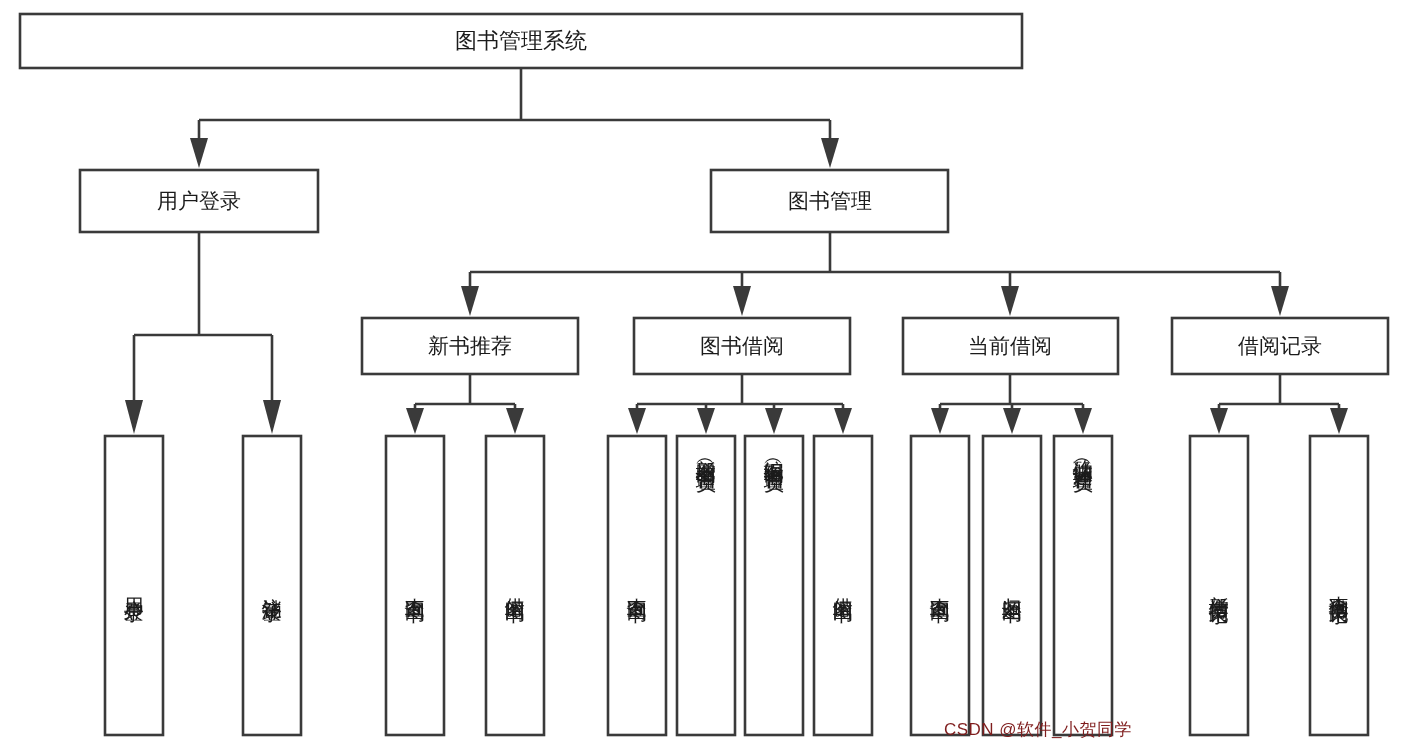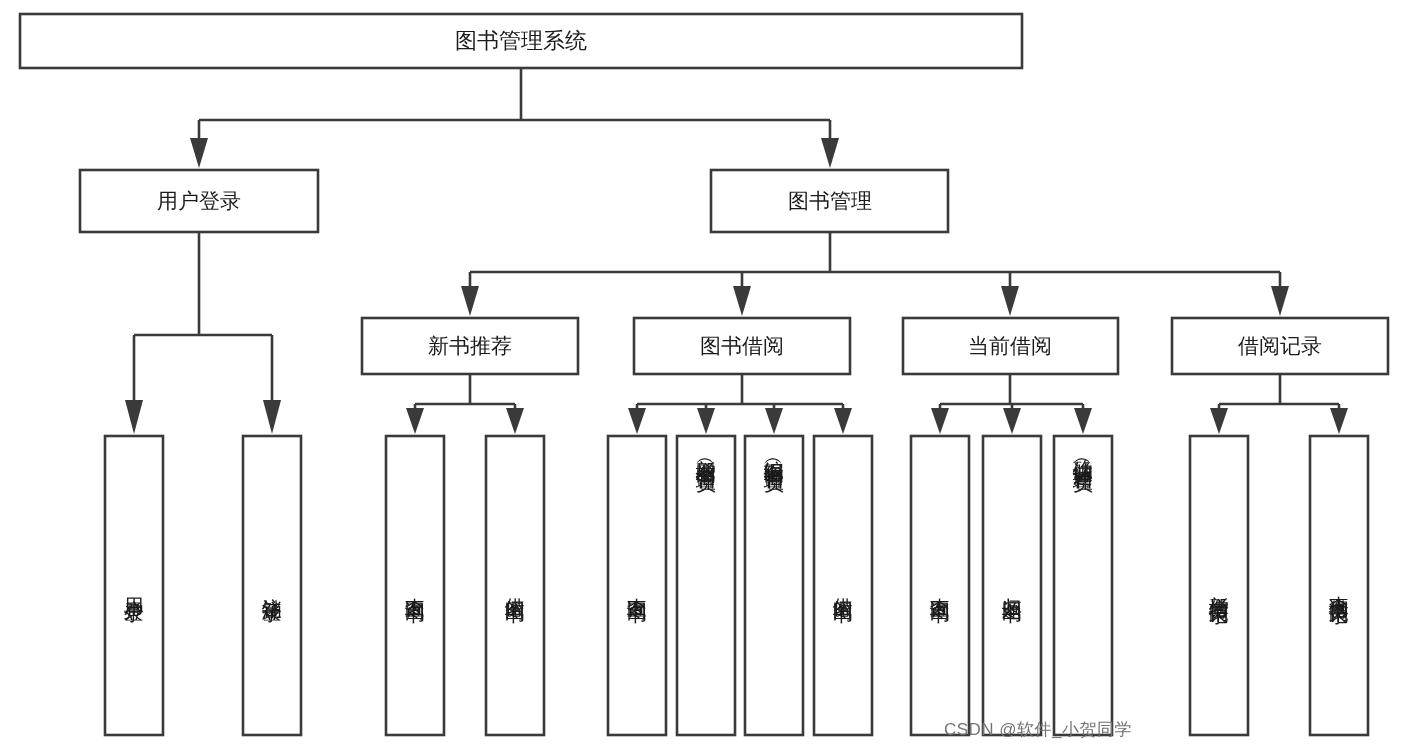--- a/index.html
+++ b/index.html
@@ -76,21 +76,21 @@
     letter-spacing: 2px;
     color: #1b1b1b;
     white-space: nowrap;
   }
   .watermark {
     position: absolute;
     right: 8px;
     bottom: 6px;
     font-family: "Liberation Sans", "DejaVu Sans", sans-serif;
     font-size: 17px;
-    color: #737373;
+    color: #7f1d1d;
     white-space: nowrap;
     letter-spacing: 0.5px;
   }
 </style>
 </head>
 <body>
 
 <div id="diagram-root">
 
   <svg class="diagram-canvas" viewBox="0 0 1405 747">

